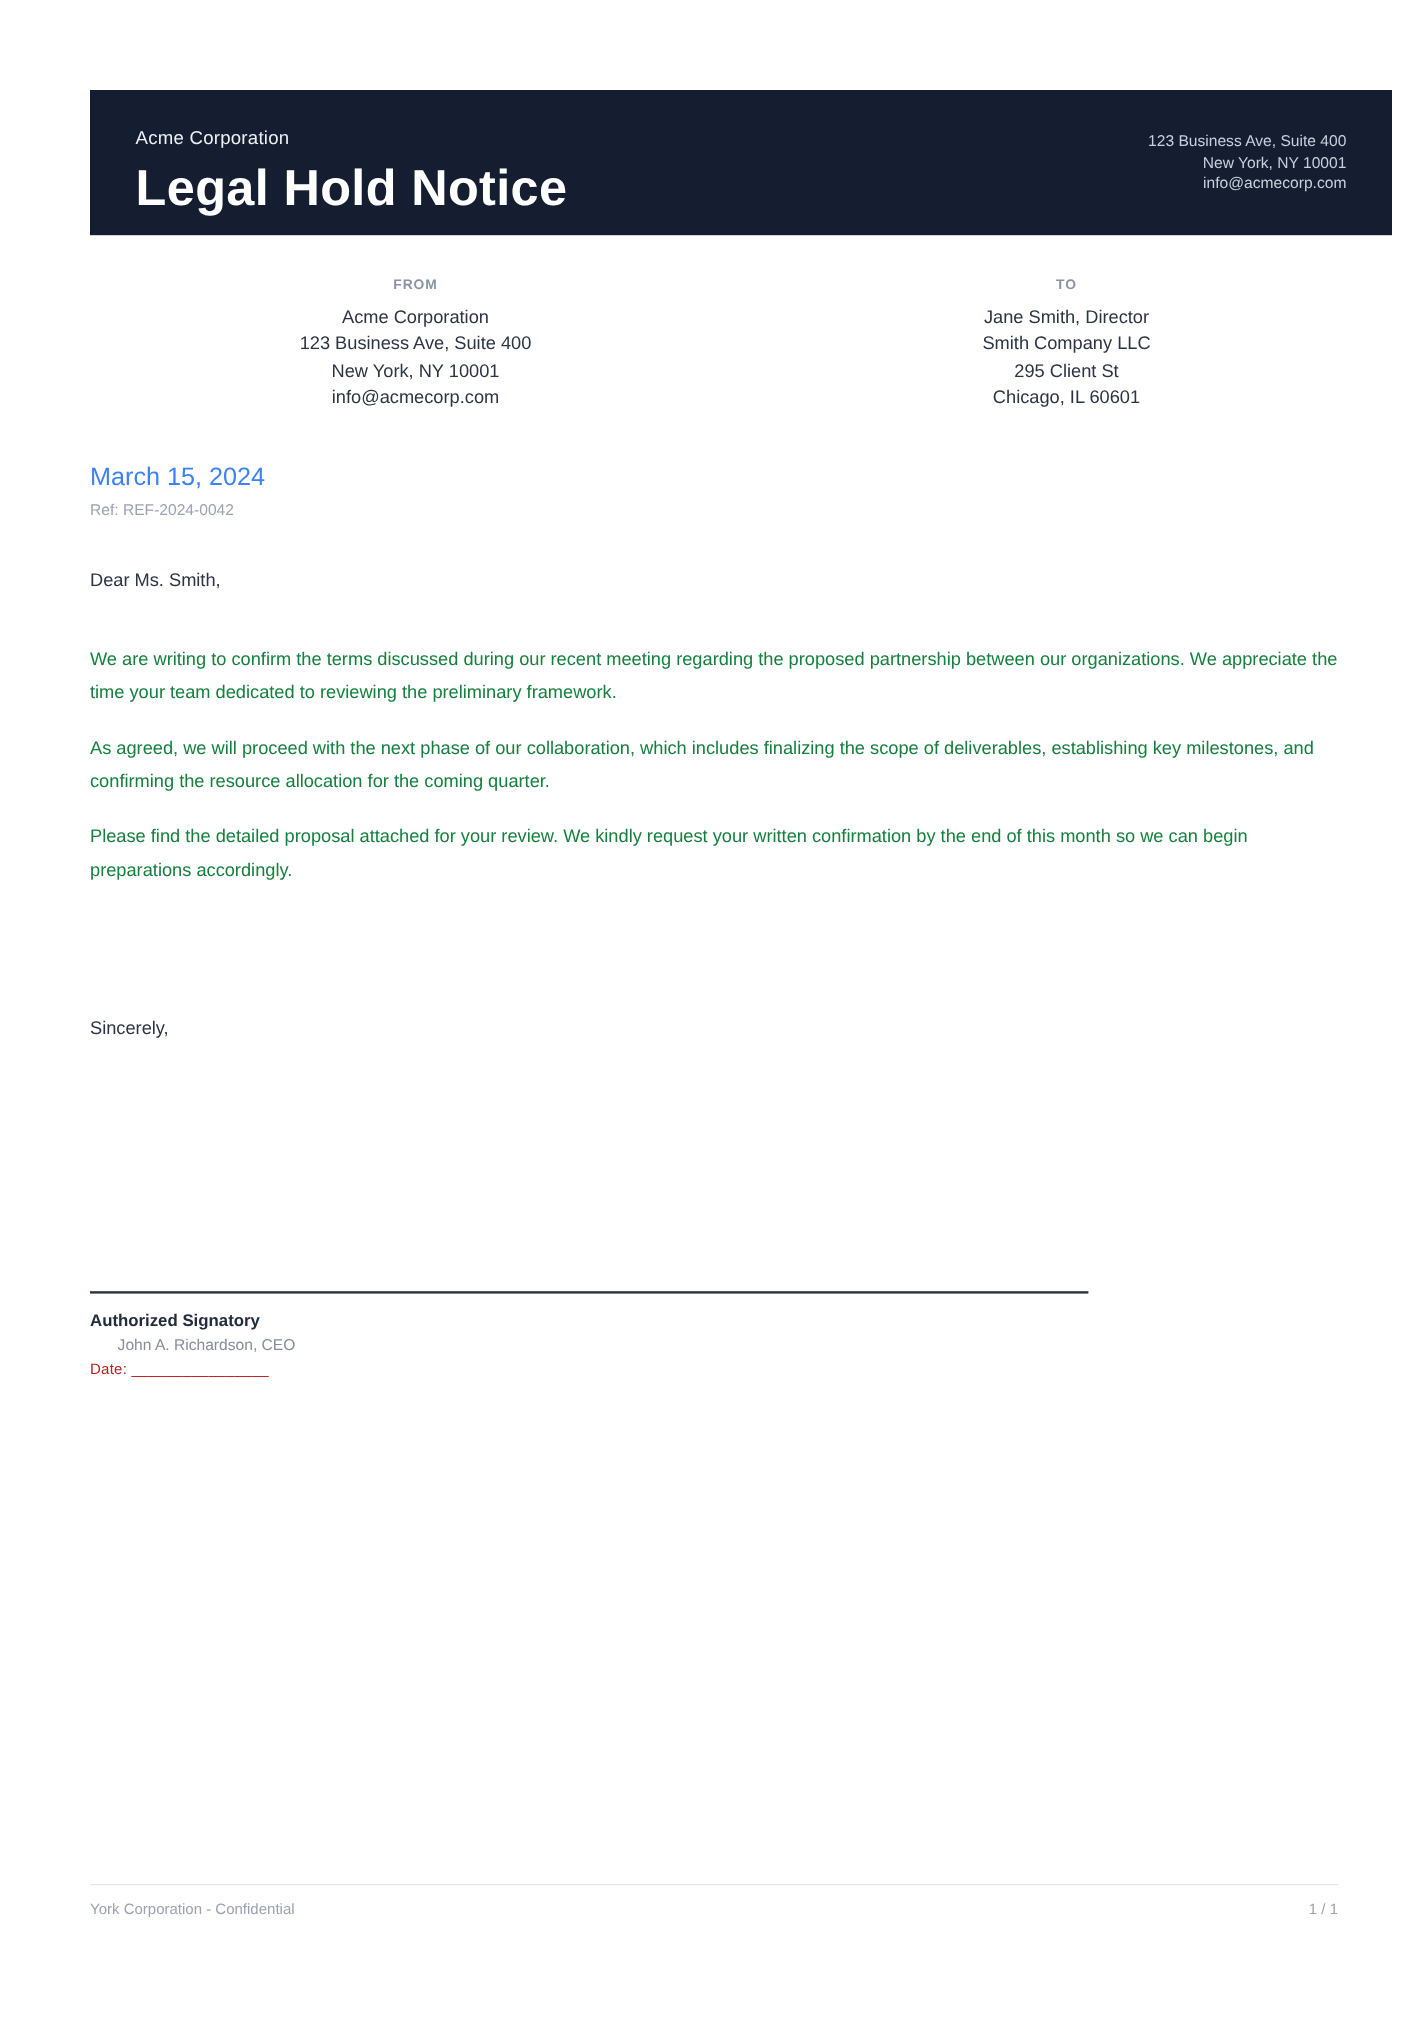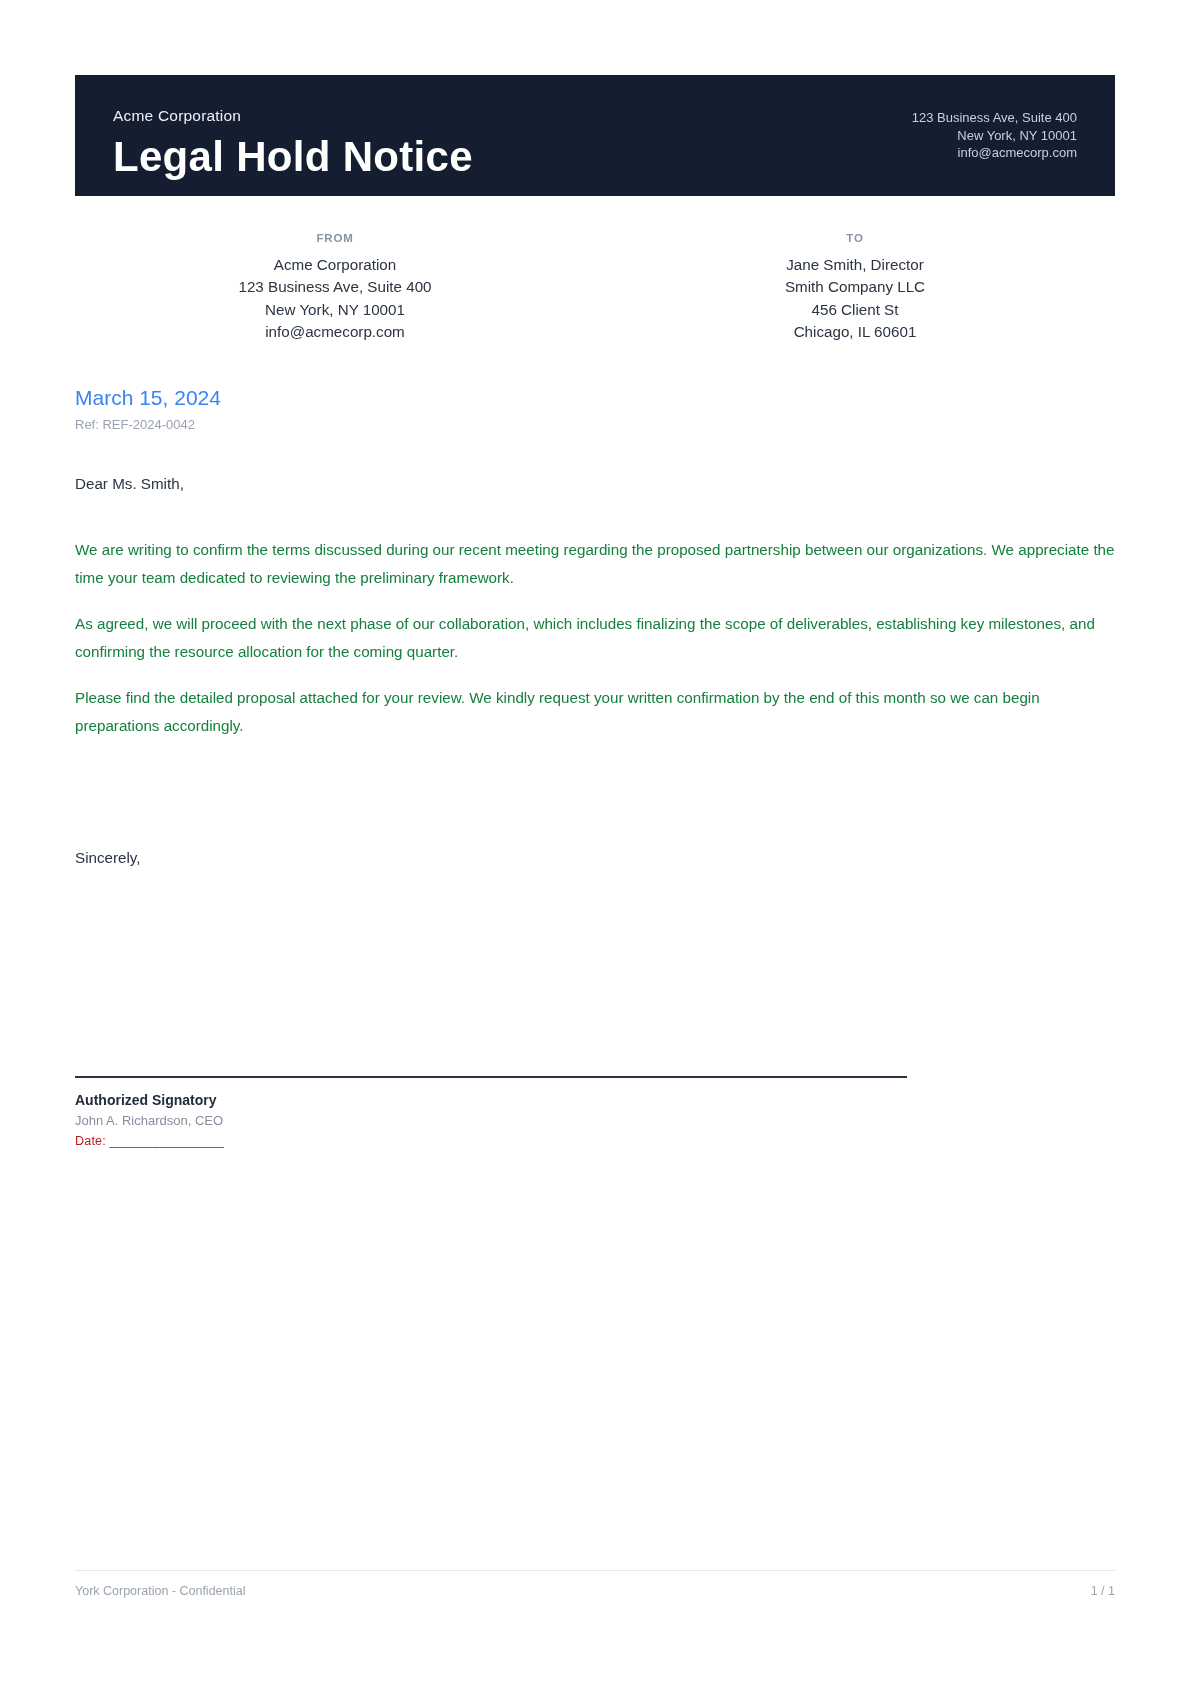--- a/index.html
+++ b/index.html
@@ -6,21 +6,21 @@
   html, body { background: #ffffff; }
   body {
     width: 1190px; height: 1683px;
     font-family: "Liberation Sans", sans-serif;
     color: #2b3442;
     position: relative;
     overflow: hidden;
   }
   .page {
     width: 1190px; height: 1683px;
-    padding: 75px 75px 0 75px;
+    padding: 75px 30px 0 75px;
     position: relative;
     background: #ffffff;
   }
   
   .band {
     background: #141e30;
     display: flex;
     justify-content: space-between;
     align-items: flex-start;
     padding: 32px 38px 24px 38px;
@@ -96,20 +96,21 @@
   .sig-title {
     margin-top: 14px;
     font-size: 14px;
     font-weight: bold;
     color: #232c3b;
   }
   .sig-name {
     margin-top: 5px;
     font-size: 13px;
     color: #868e9c;
+    margin-left: 23px;
   }
   .sig-date {
     margin-top: 6px;
     font-size: 12.5px;
     color: #b91c1c;
     letter-spacing: 0.2px;
   }
   
   .footer {
     position: absolute;
@@ -145,21 +146,21 @@
       <div class="addr-label">FROM</div>
       <div class="addr-line">Acme Corporation</div>
       <div class="addr-line">123 Business Ave, Suite 400</div>
       <div class="addr-line">New York, NY 10001</div>
       <div class="addr-line">info@acmecorp.com</div>
     </div>
     <div class="addr">
       <div class="addr-label">TO</div>
       <div class="addr-line">Jane Smith, Director</div>
       <div class="addr-line">Smith Company LLC</div>
-      <div class="addr-line">456 Client St</div>
+      <div class="addr-line">295 Client St</div>
       <div class="addr-line">Chicago, IL 60601</div>
     </div>
   </section>
 
   <section class="meta">
     <div class="date">March 15, 2024</div>
     <div class="ref">Ref: REF-2024-0042</div>
   </section>
 
   <p class="salutation">Dear Ms. Smith,</p>

